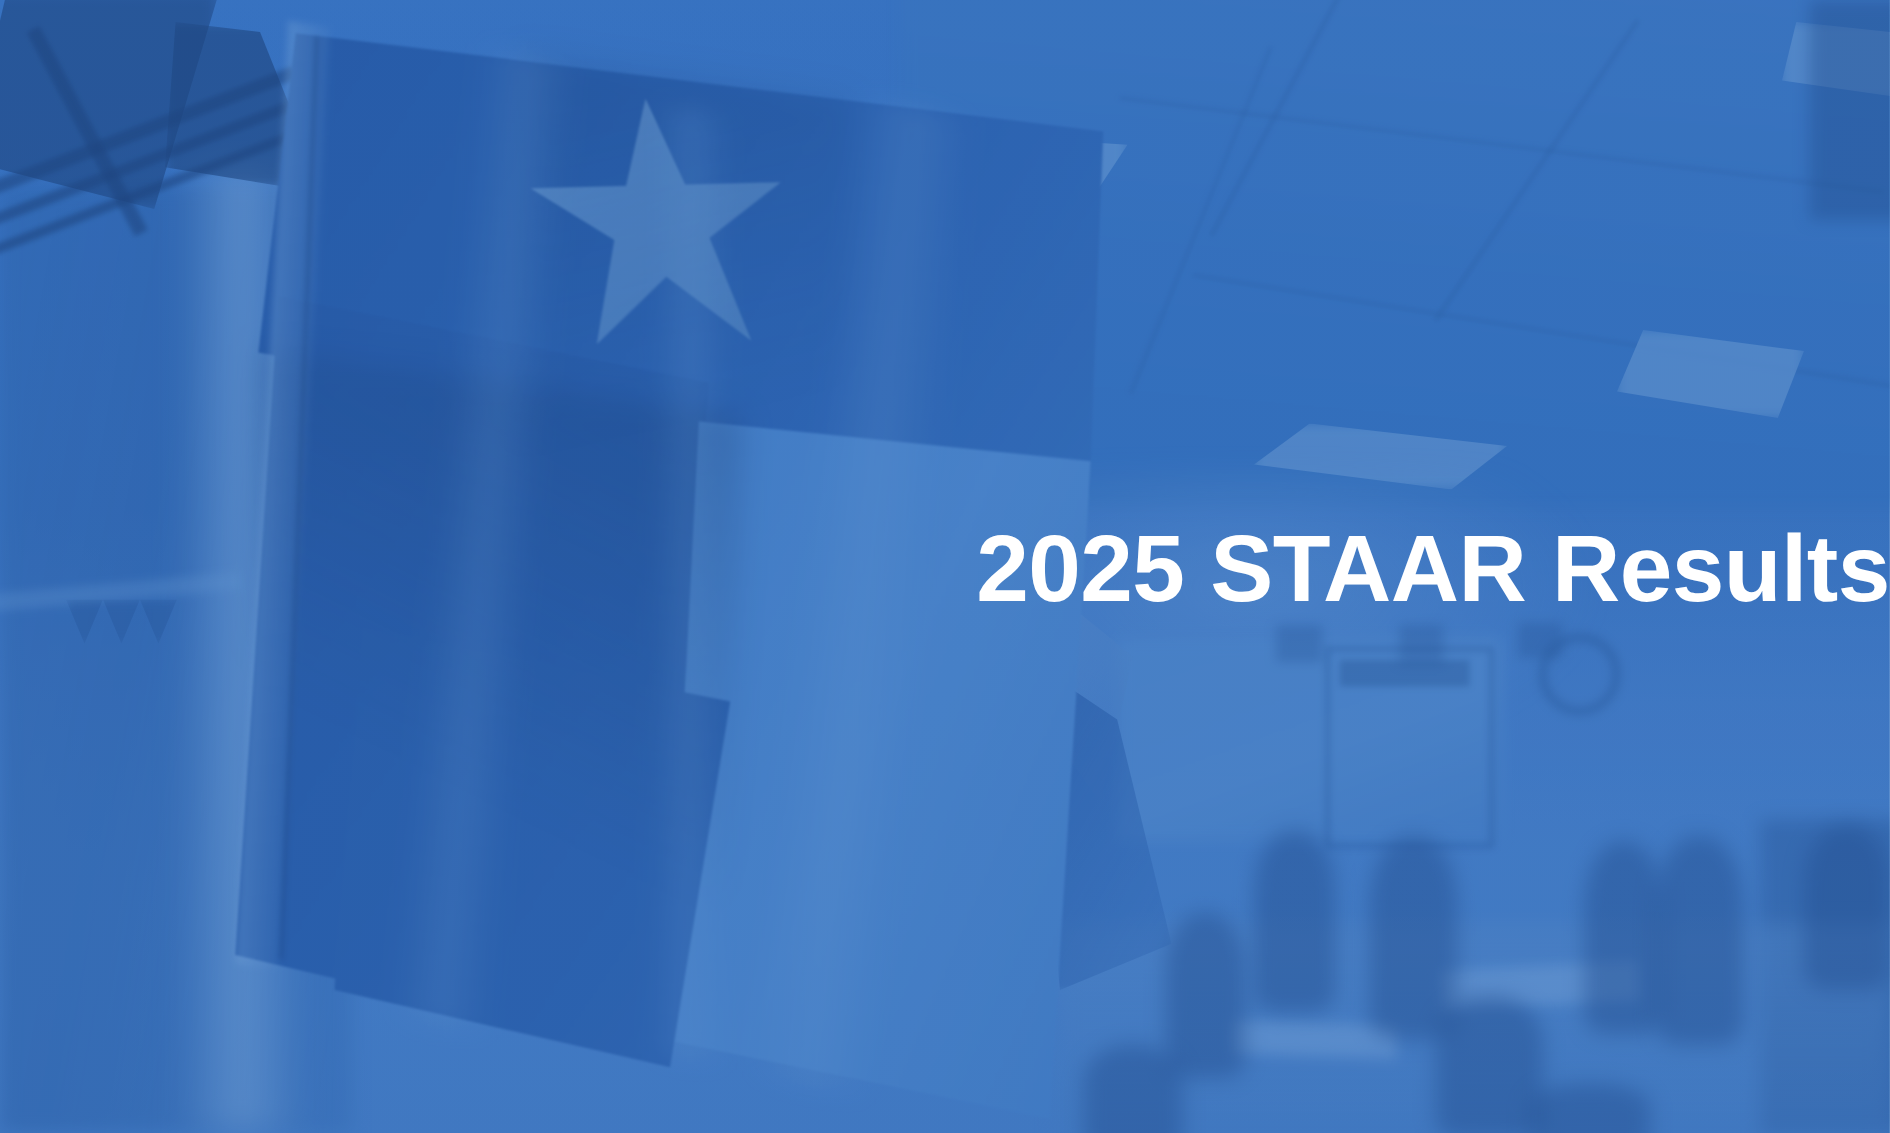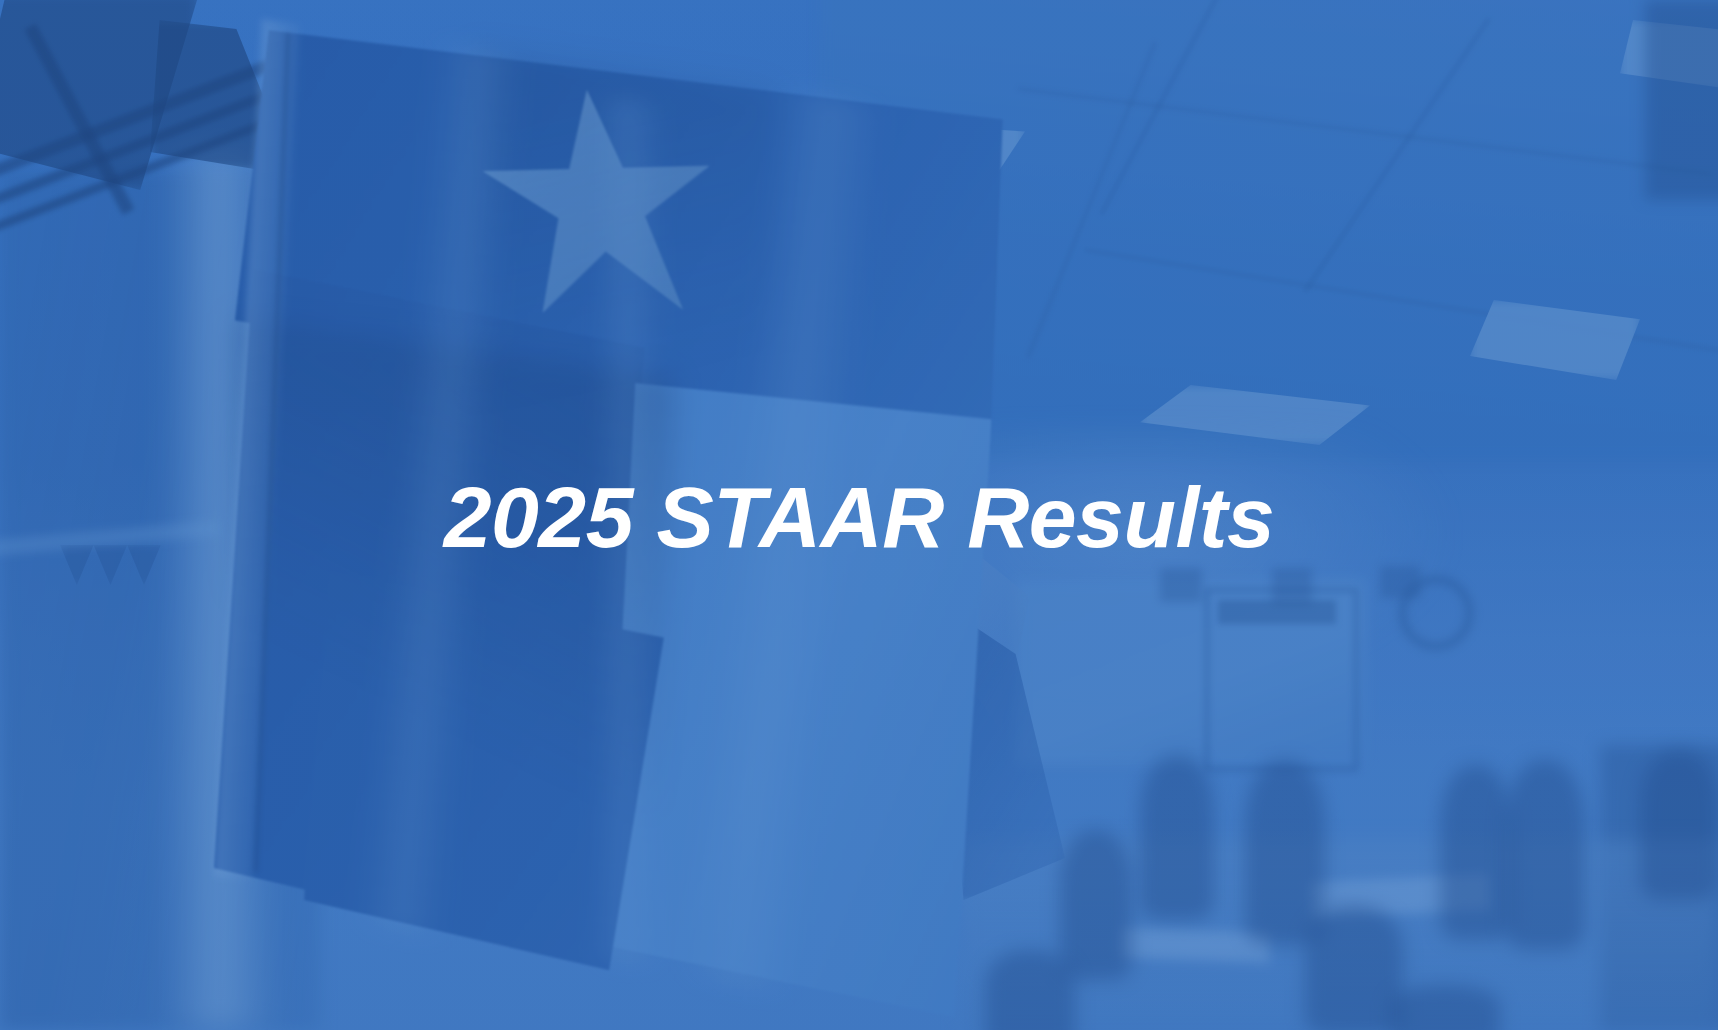--- a/index.html
+++ b/index.html
@@ -312,23 +312,22 @@
   .tint2 {
     background: linear-gradient(180deg, rgba(70,136,206,.22), rgba(62,124,196,.30));
   }
 
   
   .title-wrap {
     position: absolute;
     inset: 0;
     display: flex;
     align-items: center;
-    justify-content: center;
+    justify-content: flex-end;
     pointer-events: none;
-    font-style: italic;
   }
   .hero-title {
     color: #ffffff;
     font-family: "Liberation Sans", sans-serif;
     font-size: 86px;
     font-weight: bold;
     letter-spacing: -0.5px;
     line-height: 1;
     margin: 0;
     text-align: center;

